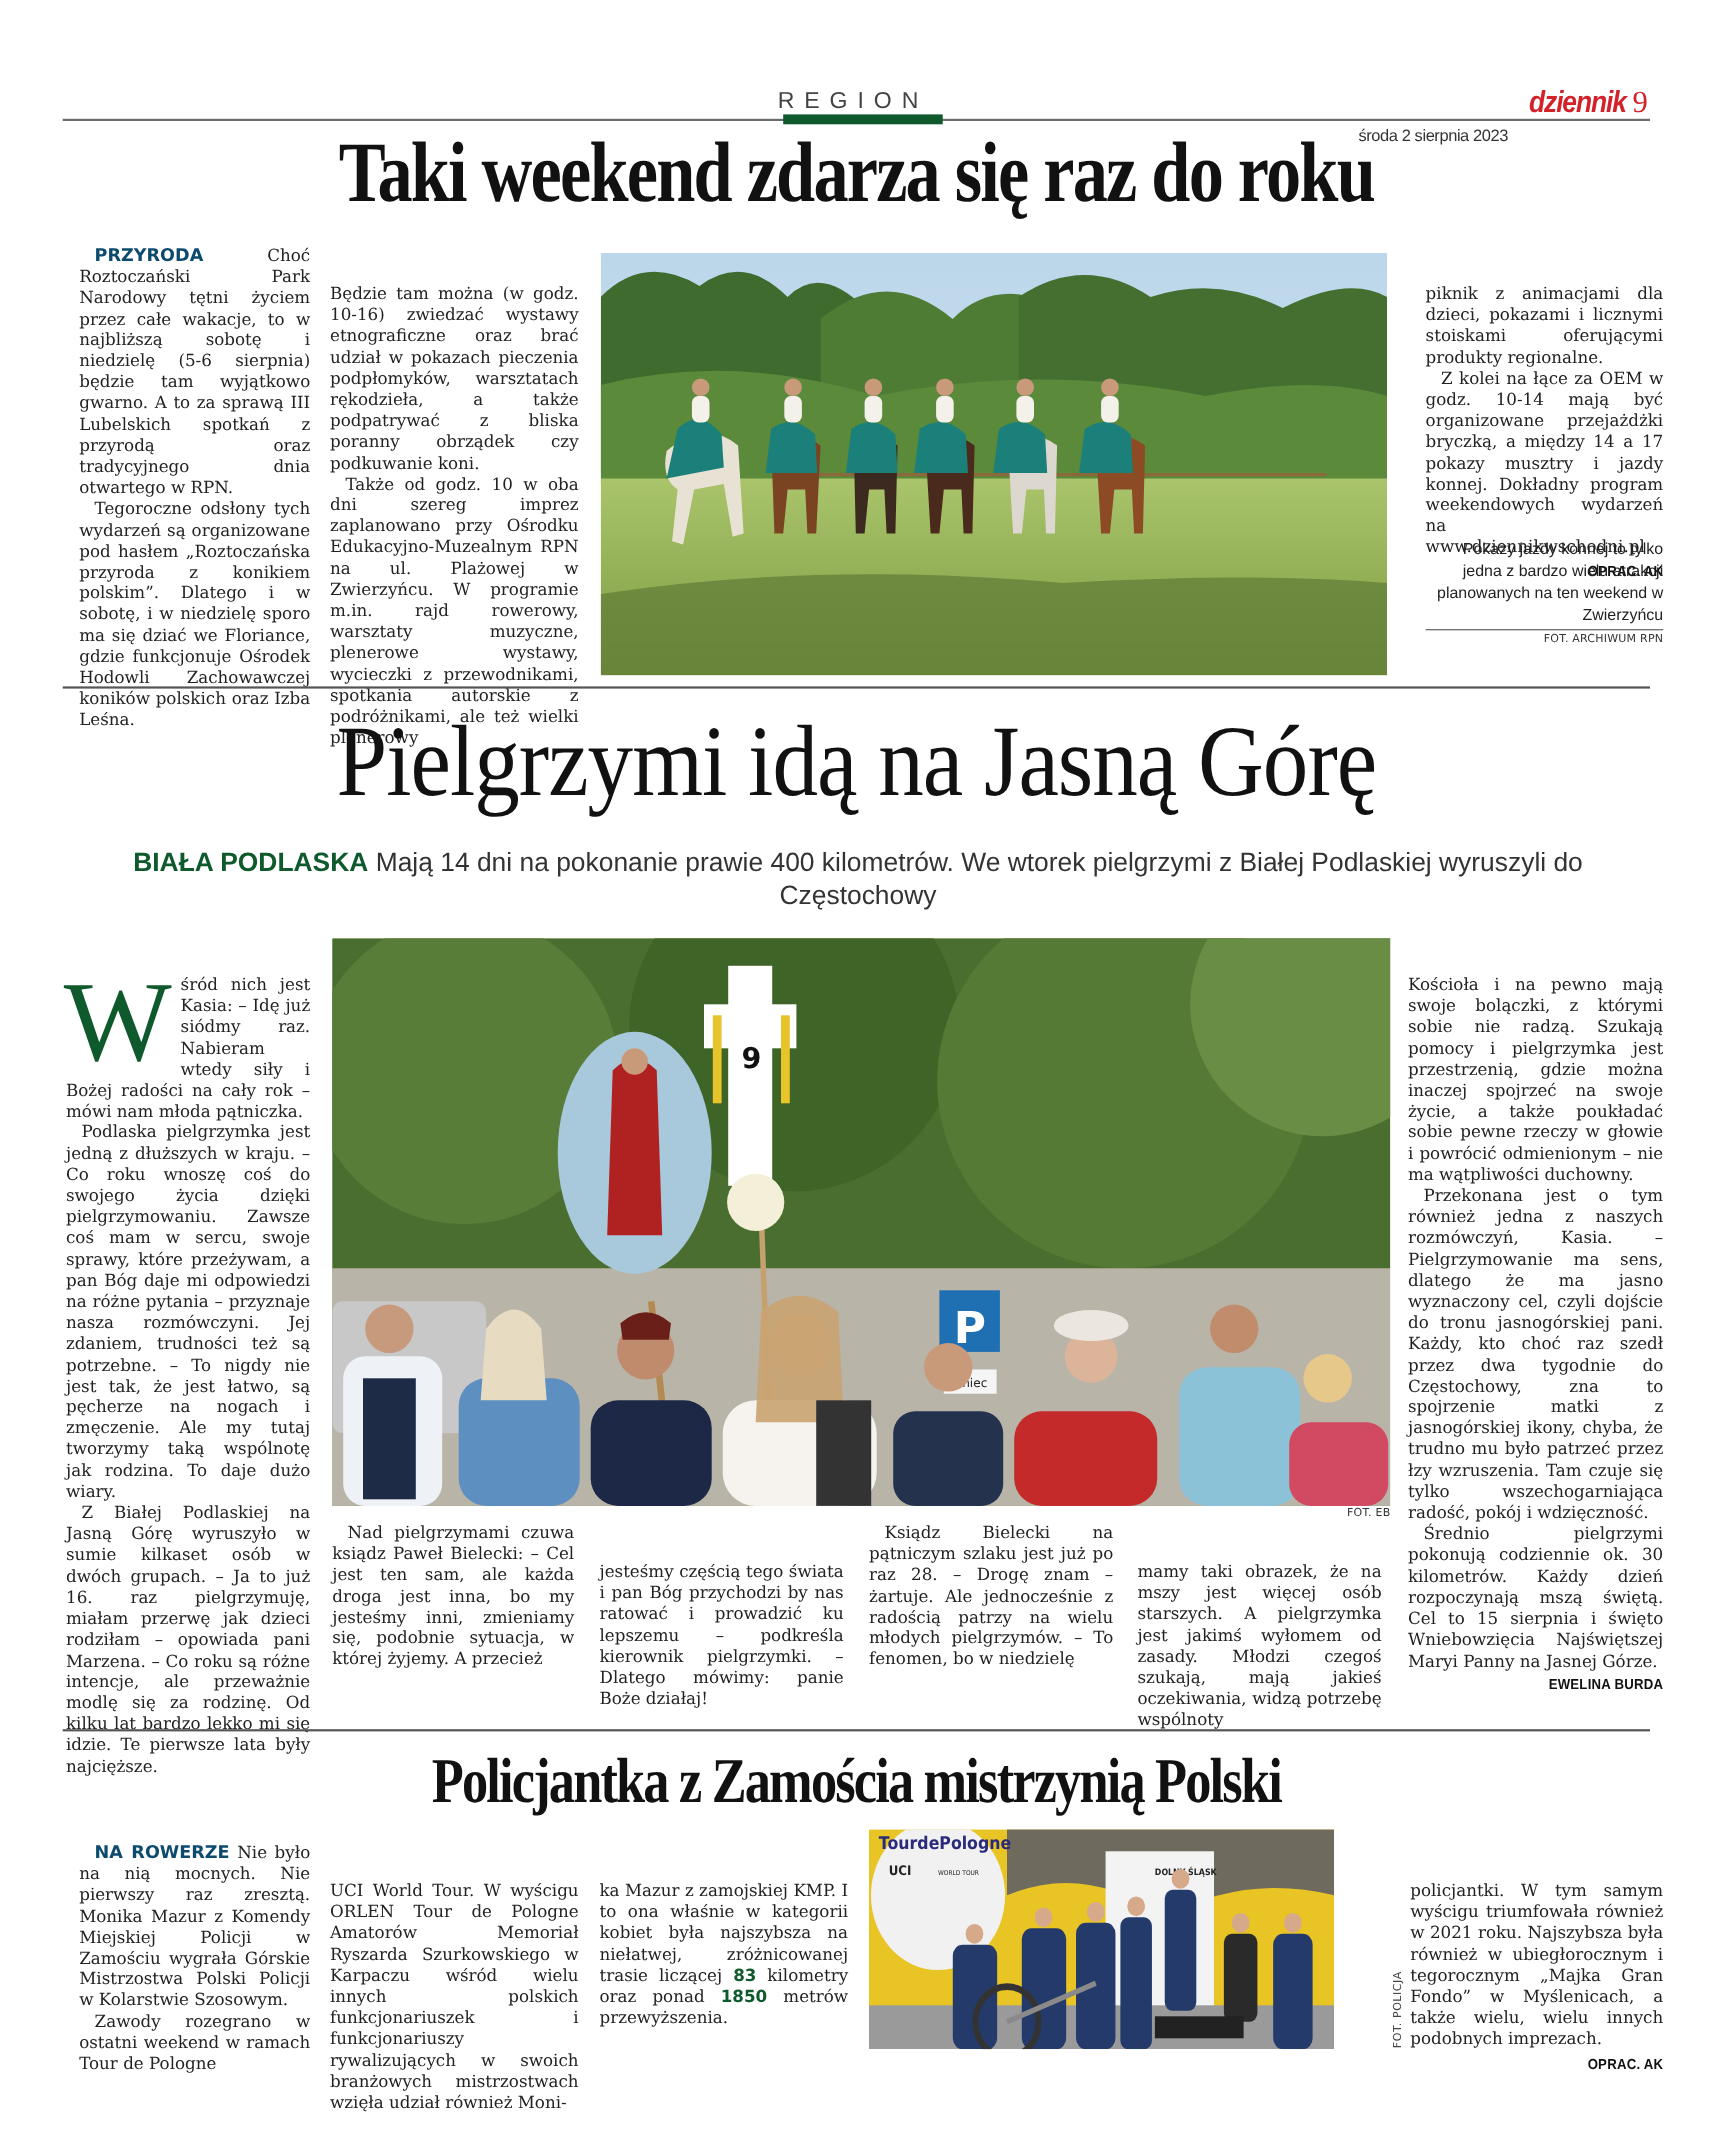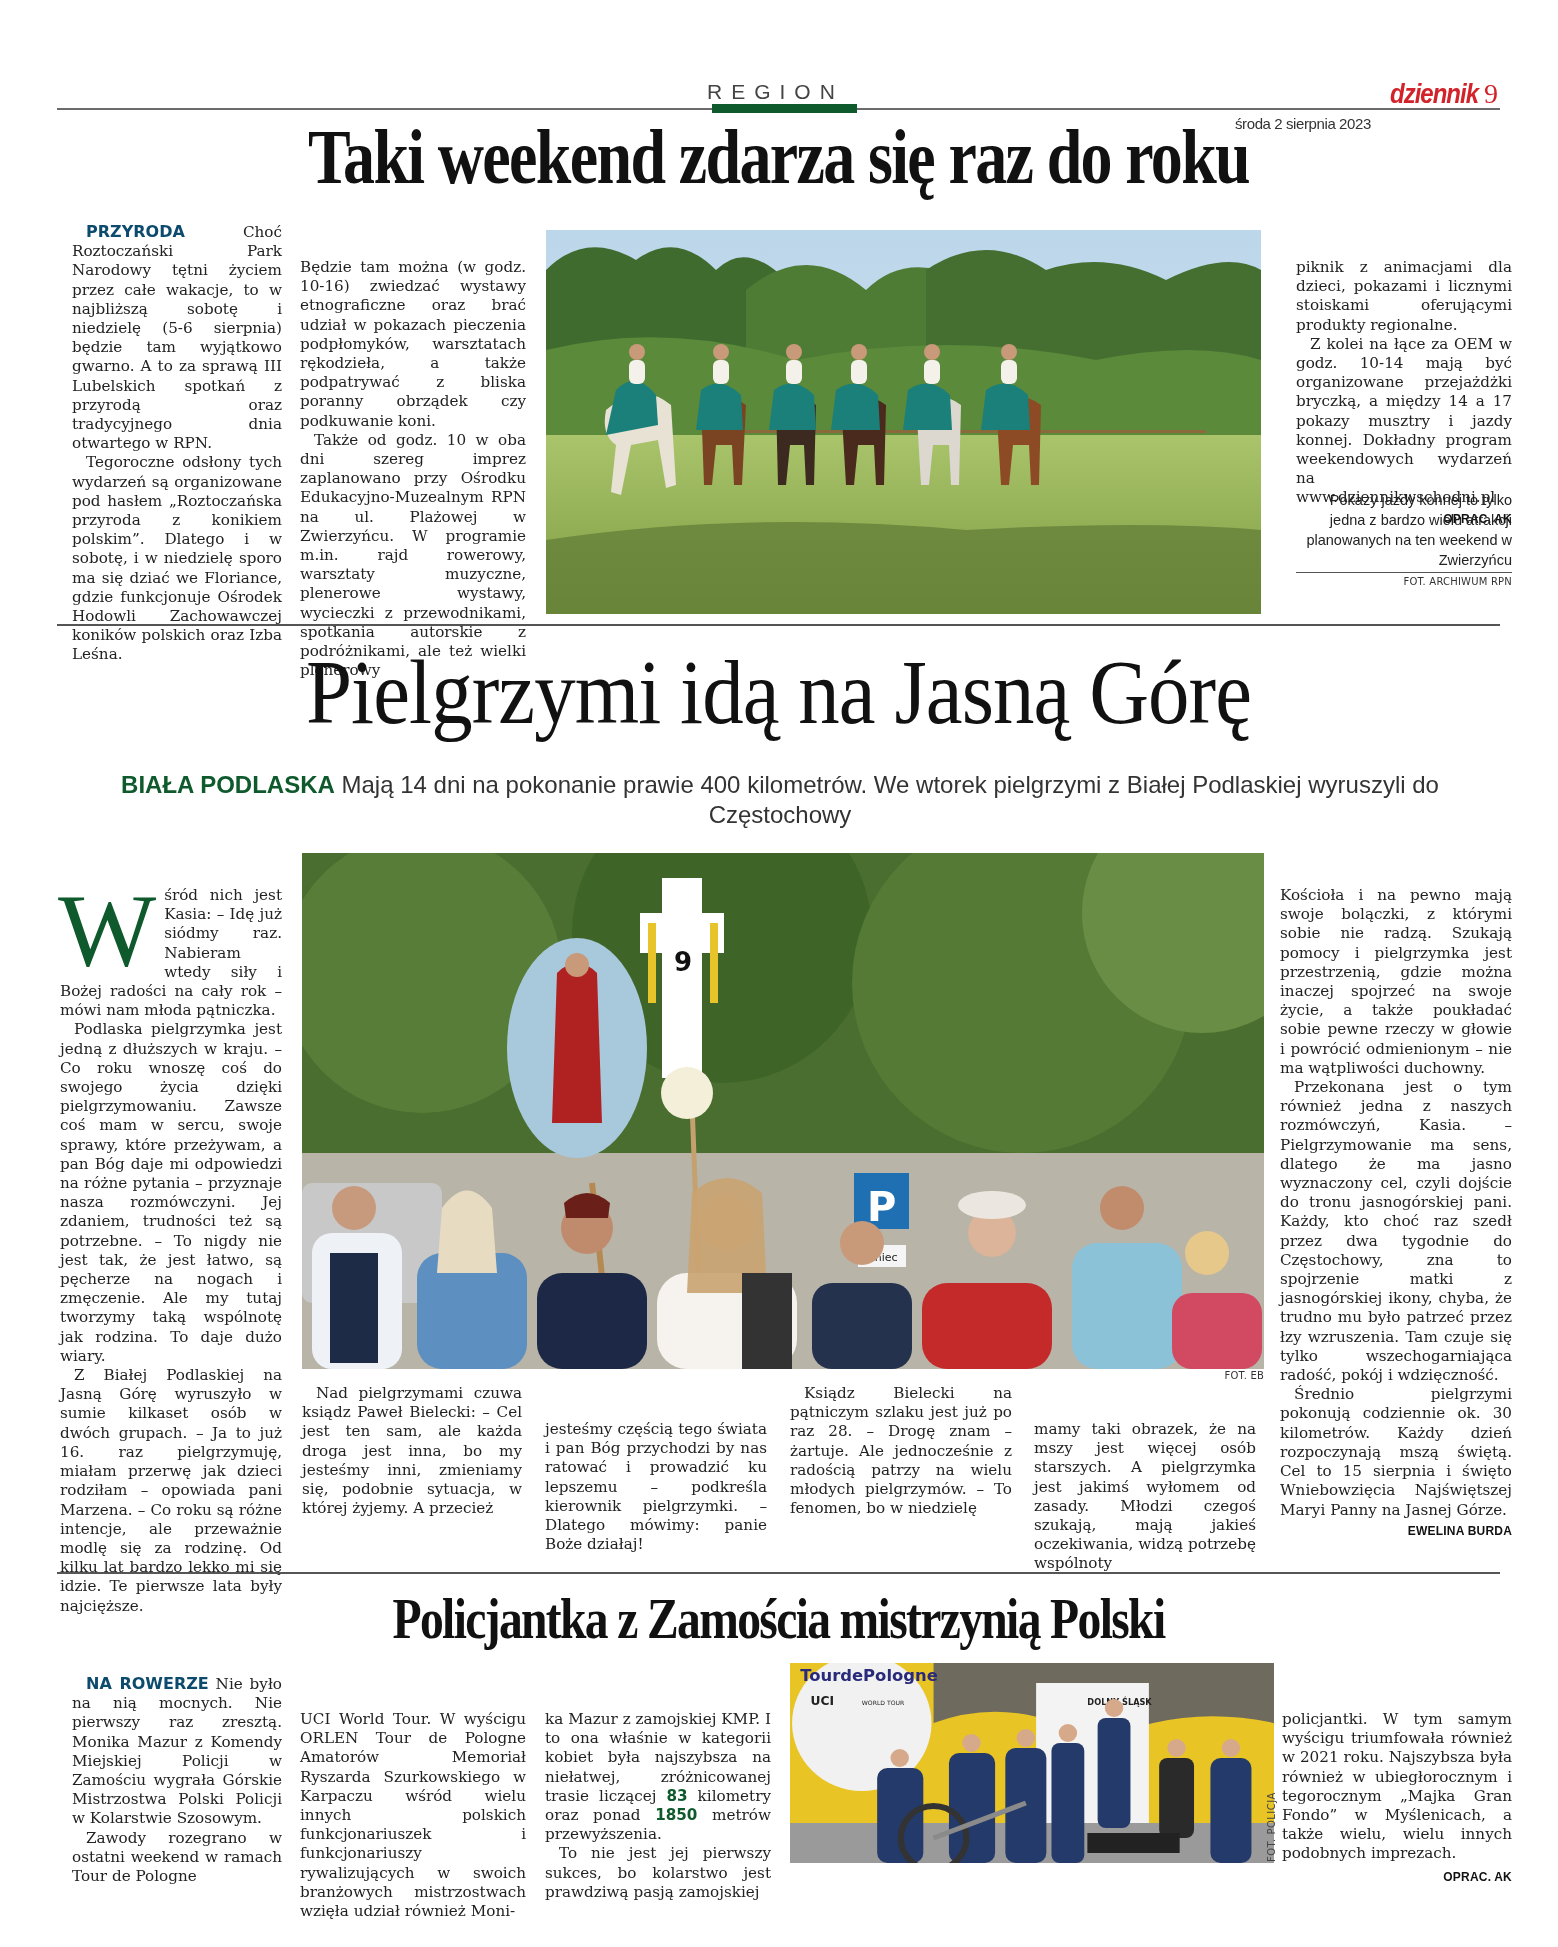--- a/index.html
+++ b/index.html
@@ -253,24 +253,23 @@
 
 <div class="col" style="left:72px; top:1674px; width:210px;">
   <p><span class="kicker-inline">NA ROWERZE</span><span> Nie było na nią mocnych. Nie pierwszy raz zresztą. Monika Mazur z Komendy Miejskiej Policji w Zamościu wygrała Górskie Mistrzostwa Polski Policji w Kolarstwie Szosowym.</span></p>
   <p>Zawody rozegrano w ostatni weekend w ramach Tour de Pologne</p>
 </div>
 <div class="col" style="left:300px; top:1674px; width:226px;">
   <p class="noindent">UCI World Tour. W wyścigu ORLEN Tour de Pologne Amatorów Memoriał Ryszarda Szurkowskiego w Karpaczu wśród wielu innych polskich funkcjonariuszek i funkcjonariuszy rywalizujących w swoich branżowych mistrzostwach wzięła udział również Moni-</p>
 </div>
 <div class="col" style="left:545px; top:1674px; width:226px;">
   <p class="noindent"><span>ka Mazur z zamojskiej KMP. I to ona właśnie w kategorii kobiet była najszybsza na niełatwej, zróżnicowanej trasie liczącej </span><span class="num-green">83</span><span> kilometry oraz ponad </span><span class="num-green">1850</span><span> metrów przewyższenia.</span></p>
-  <p>To nie jest jej pierwszy sukces, bo kolarstwo jest prawdziwą pasją zamojskiej</p>
-</div>
-
-<div class="photo" style="left:790px; top:1663px; width:484px; height:200px;">
+</div>
+
+<div class="photo" style="left:790px; top:1663px; width:423px; height:200px;">
   <svg viewBox="0 0 472 200" preserveAspectRatio="none">
     <rect width="472" height="200" fill="#e9c425"></rect>
     <path d="M140 0 H472 V60 Q380 40 300 80 Q220 30 140 60Z" fill="#6e6a5e"></path>
     <path d="M240 20 H350 V200 H240Z" fill="#f3f3f3"></path>
     <circle cx="70" cy="60" r="68" fill="#f1f1f1"></circle>
     <text x="10" y="18" font-family="DejaVu Sans, sans-serif" font-size="16" font-weight="700" fill="#2a2a7a">TourdePologne</text>
     <text x="20" y="42" font-family="DejaVu Sans, sans-serif" font-size="12" font-weight="700" fill="#222">UCI</text>
     <text x="70" y="42" font-family="DejaVu Sans, sans-serif" font-size="6" fill="#222">WORLD TOUR</text>
     <text x="290" y="42" font-family="DejaVu Sans, sans-serif" font-size="8" font-weight="700" fill="#222">DOLNY ŚLĄSK</text>
     <rect x="0" y="160" width="472" height="40" fill="#9a9a9a"></rect>

